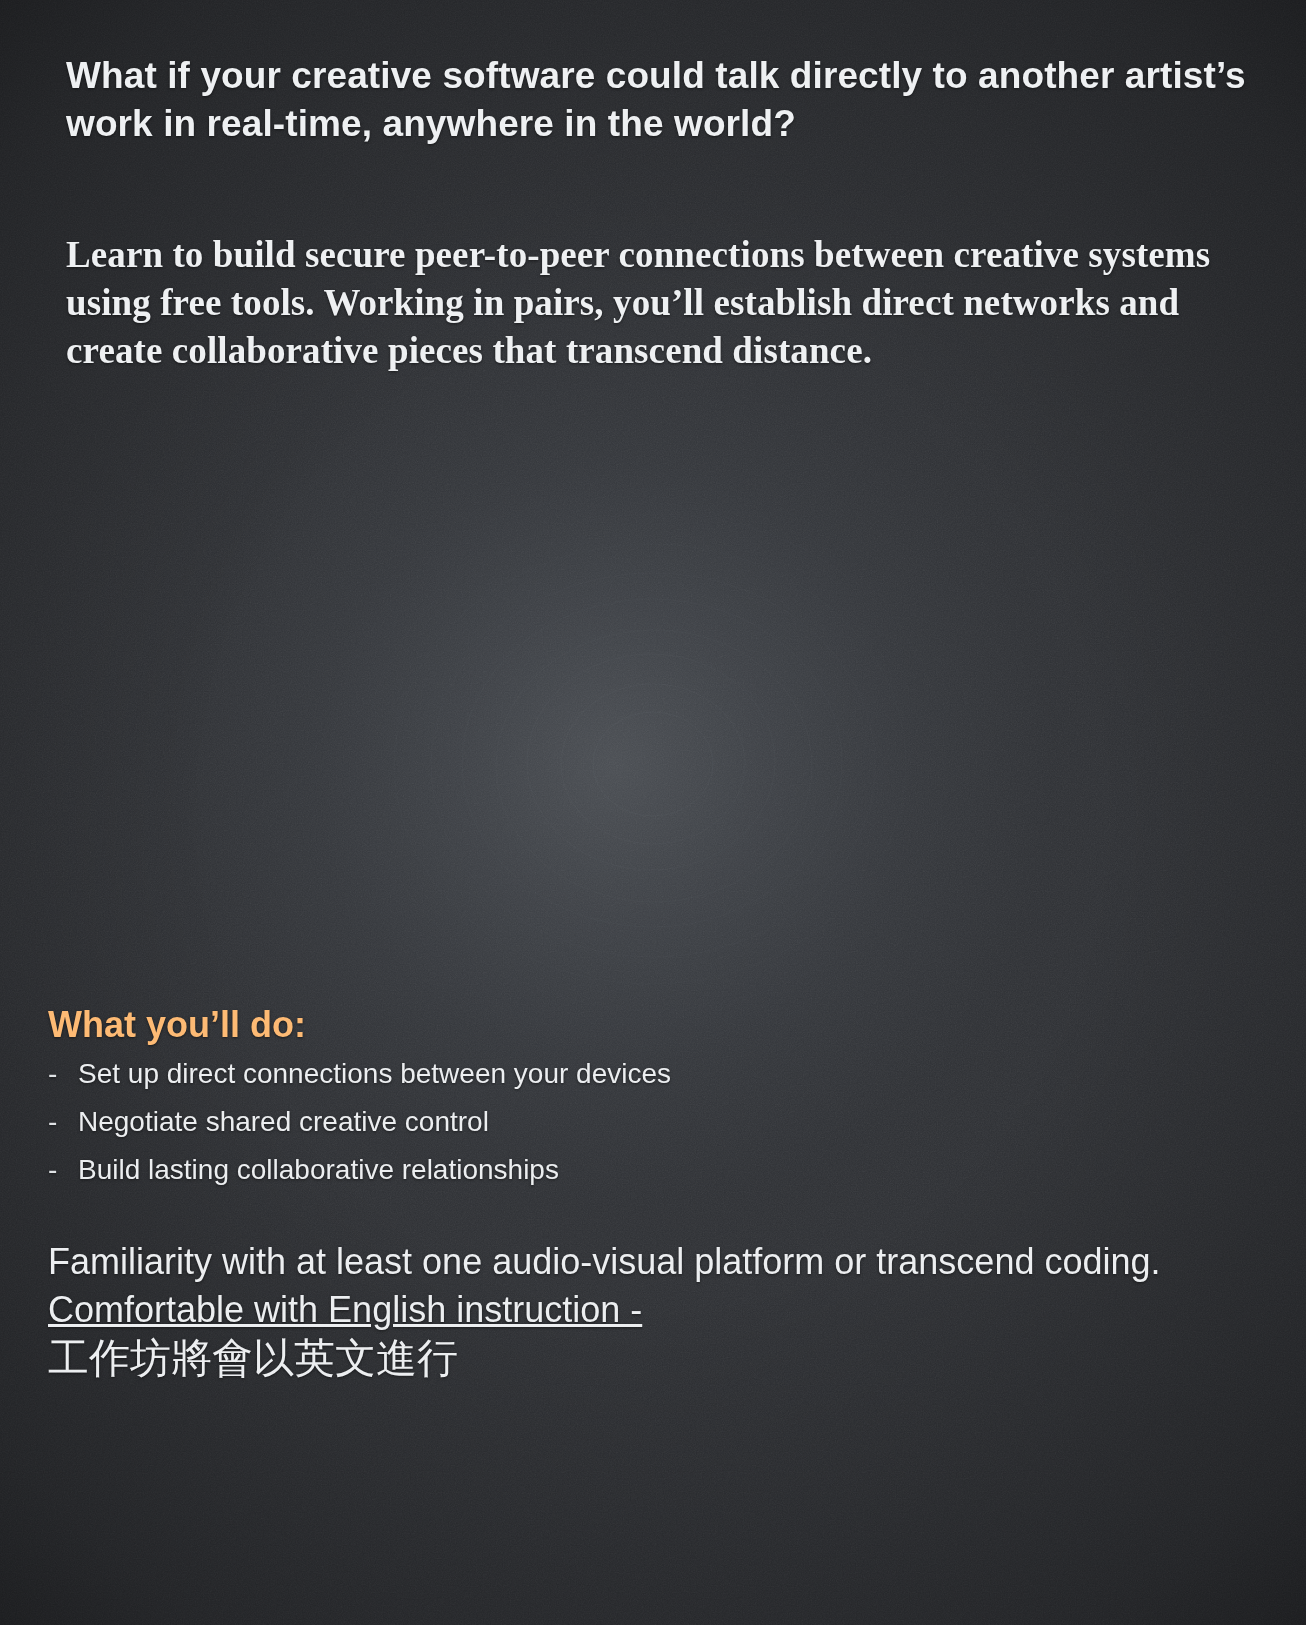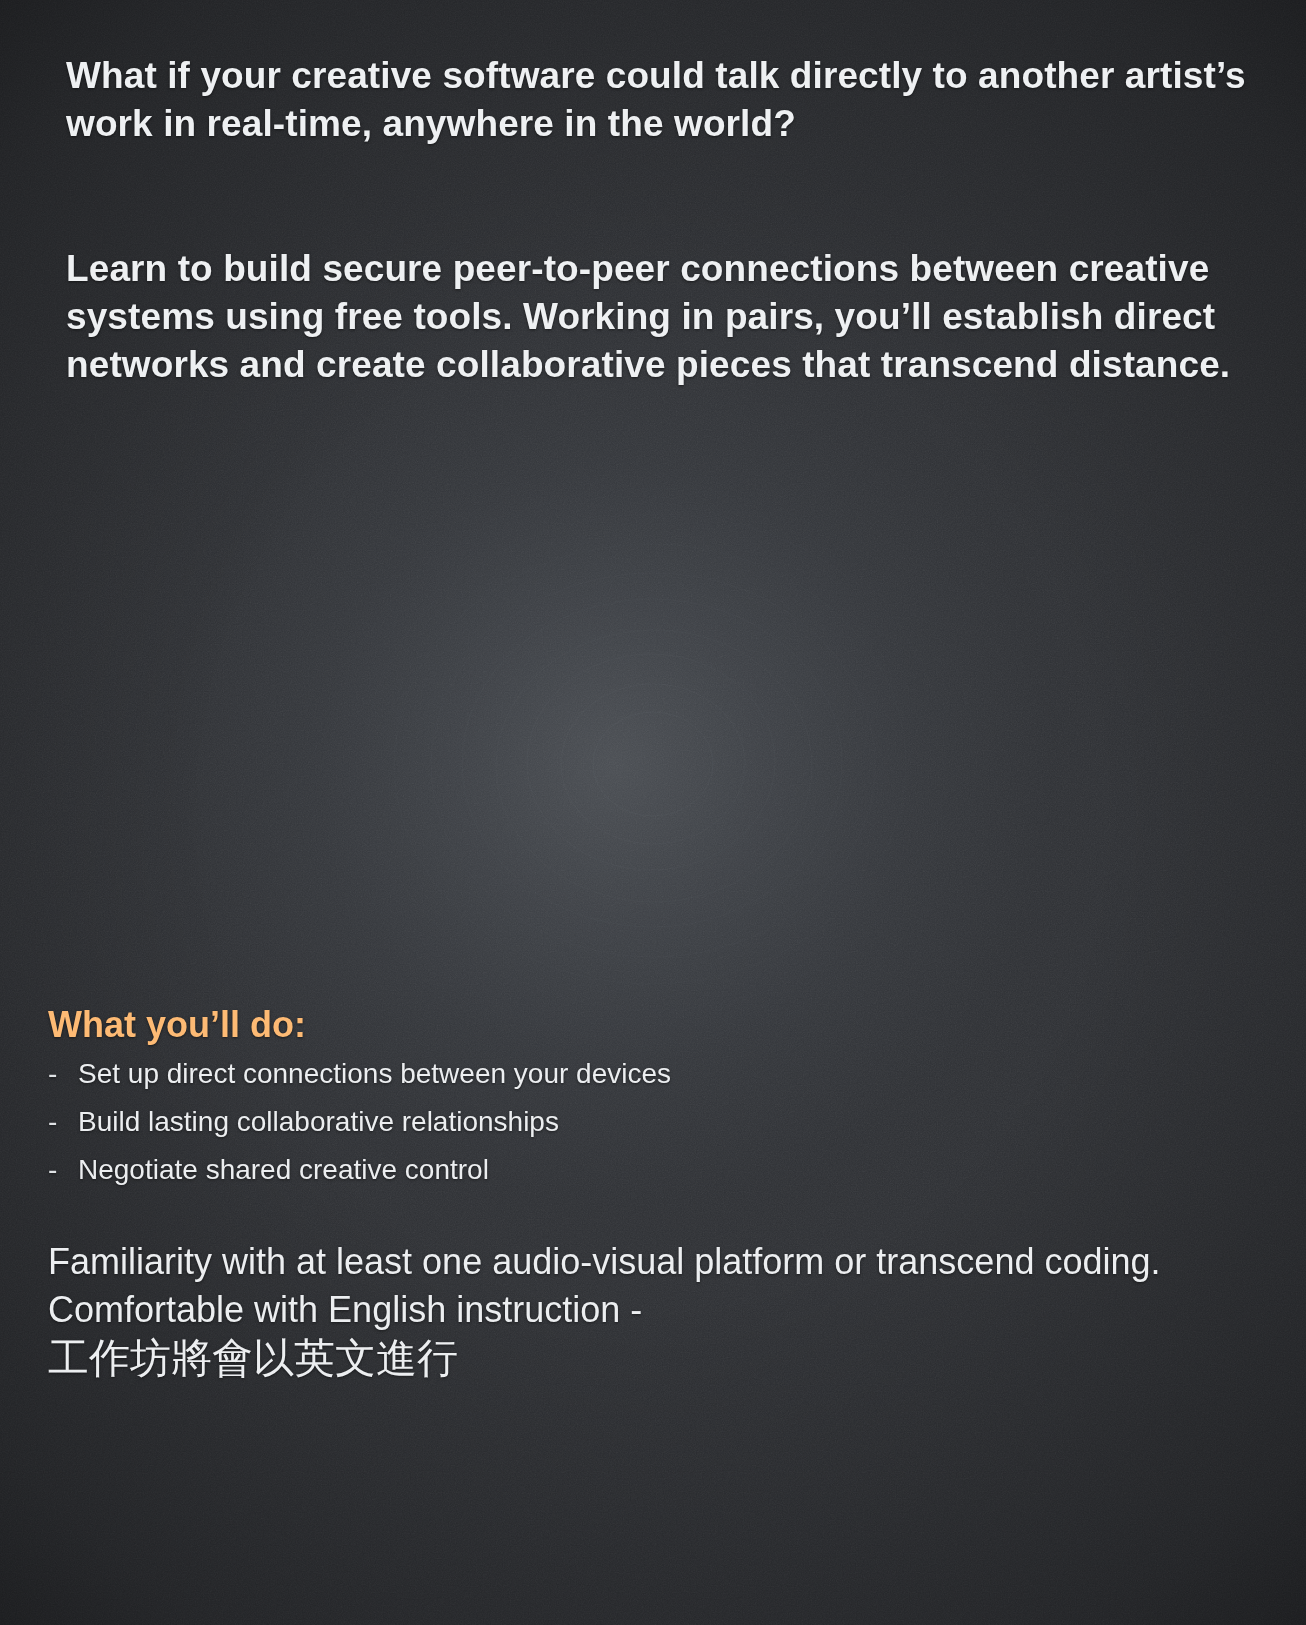--- a/index.html
+++ b/index.html
@@ -69,22 +69,23 @@
   }
 
   .hook {
     left: 66px;
     top: 52px;
     width: 1180px;
   }
 
   .body-para {
     left: 66px;
-    top: 245px;
+    top: 231px;
     width: 1180px;
+    font-family: Liberation Serif, serif;
   }
 
   .lower {
     left: 48px;
     top: 1000px;
     width: 1215px;
   }
 
   .section-head {
     font-size: 36px;
@@ -121,21 +122,21 @@
     line-height: 48px;
     font-weight: 500;
     color: #eceef0;
     text-shadow: 0 1px 3px rgba(0,0,0,0.5);
   }
   .cjk {
     font-family: Liberation Serif, serif;
     font-size: 41px;
     line-height: 48px;
   }
-  .nowrap { white-space: nowrap; }
+  .nowrap { white-space: nowrap; text-decoration: underline; }
 </style>
 </head>
 <body>
 
 <div class="poster">
 
   <div class="bg-glow"></div>
 
   <svg class="bg-rings" viewBox="0 0 760 700" preserveAspectRatio="none">
     <g fill="none" stroke="#c9d3dd" stroke-width="1">
@@ -175,24 +176,24 @@
 
     <div class="block lower">
 
       <div class="section-head">What you’ll do:</div>
 
       <ul class="bullets">
         <li>
           <span class="dash">-</span><span>Set up direct connections between your devices</span>
         </li>
         <li>
-          <span class="dash">-</span><span>Build lasting collaborative relationships</span>
+          <span class="dash">-</span><span>Negotiate shared creative control</span>
         </li>
         <li>
-          <span class="dash">-</span><span>Negotiate shared creative control</span>
+          <span class="dash">-</span><span>Build lasting collaborative relationships</span>
         </li>
       </ul>
 
       <div class="prereq-wrap">
         <div class="prereq-body">Familiarity with at least one audio-visual platform or transcend coding.</div>
         <div class="prereq-body nowrap">Comfortable with English instruction -</div>
         <div class="prereq-body cjk">工作坊將會以英文進行</div>
       </div>
 
     </div>

